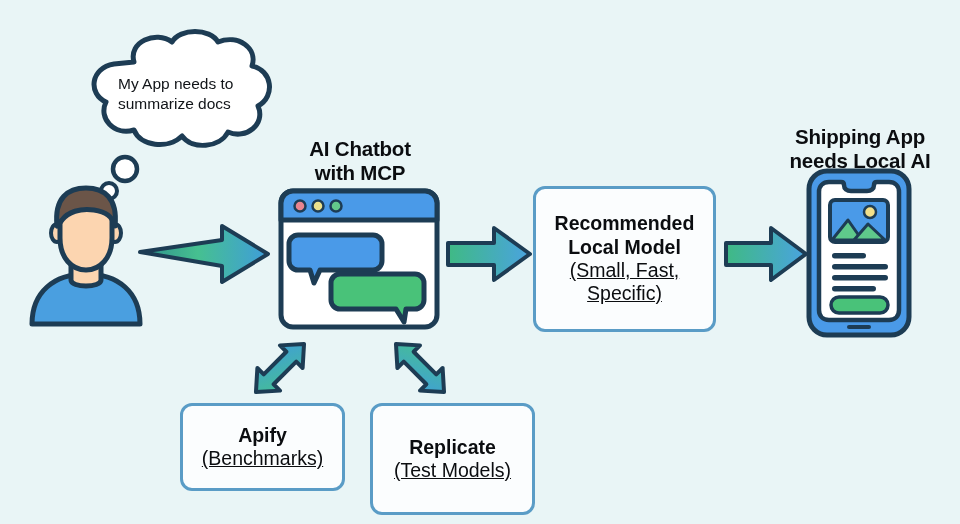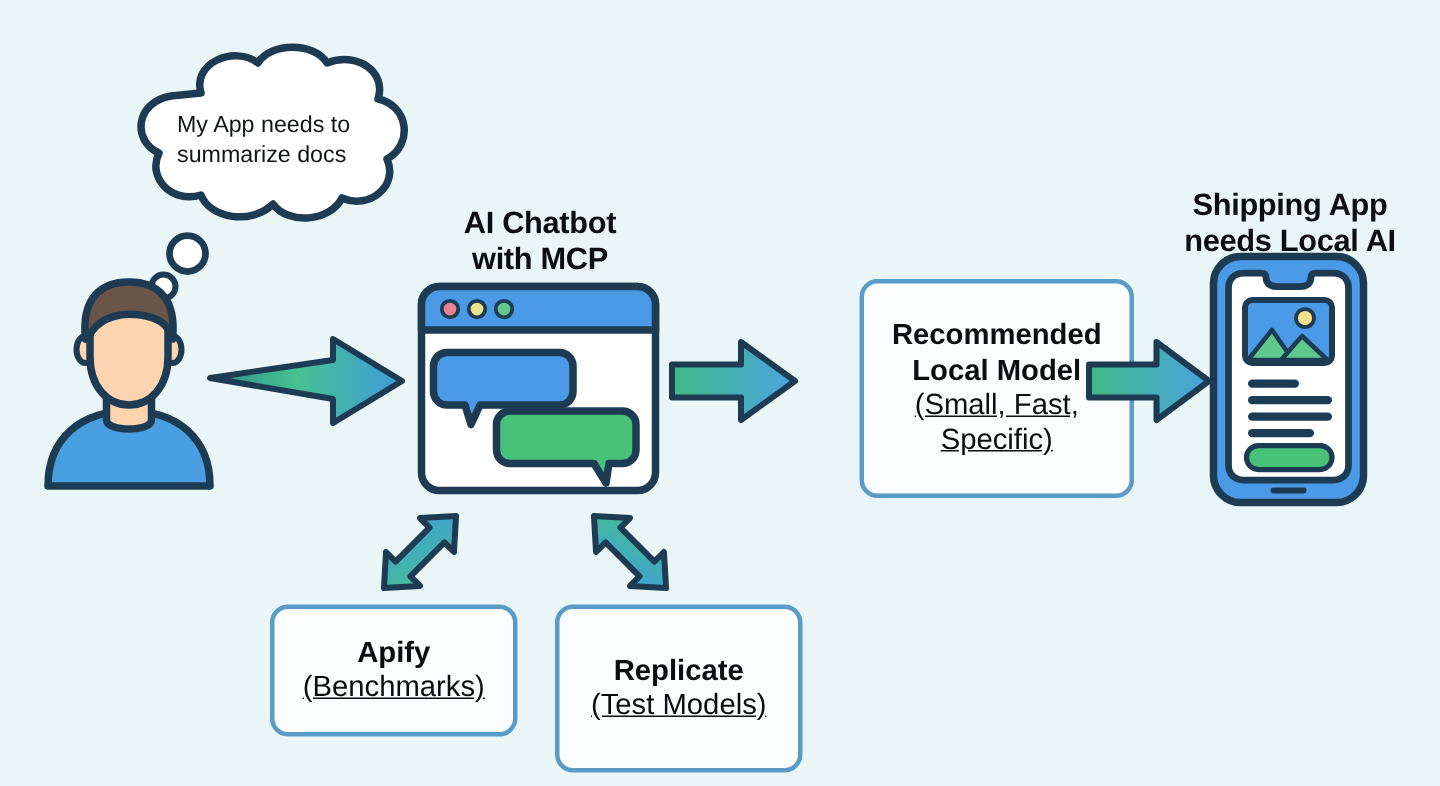--- a/index.html
+++ b/index.html
@@ -67,21 +67,21 @@
     align-items: center;
     justify-content: center;
     color: #0b0d10;
     text-align: center;
     line-height: 1.2;
   }
   .node-box .b-strong { font-weight: bold; font-size: 19.5px; }
   .node-box .b-sub { font-weight: normal; font-size: 19.5px; text-decoration: underline; }
 
   #recommended-model-box {
-    left: 533px; top: 186px; width: 183px; height: 146px; margin-left: 40px;
+    left: 533px; top: 186px; width: 183px; height: 146px;
   }
   #apify-box {
     left: 180px; top: 403px; width: 165px; height: 88px;
   }
   #replicate-box {
     left: 370px; top: 403px; width: 165px; height: 112px;
   }
 
   
   #person-avatar { left: 24px; top: 186px; width: 124px; height: 140px; }

